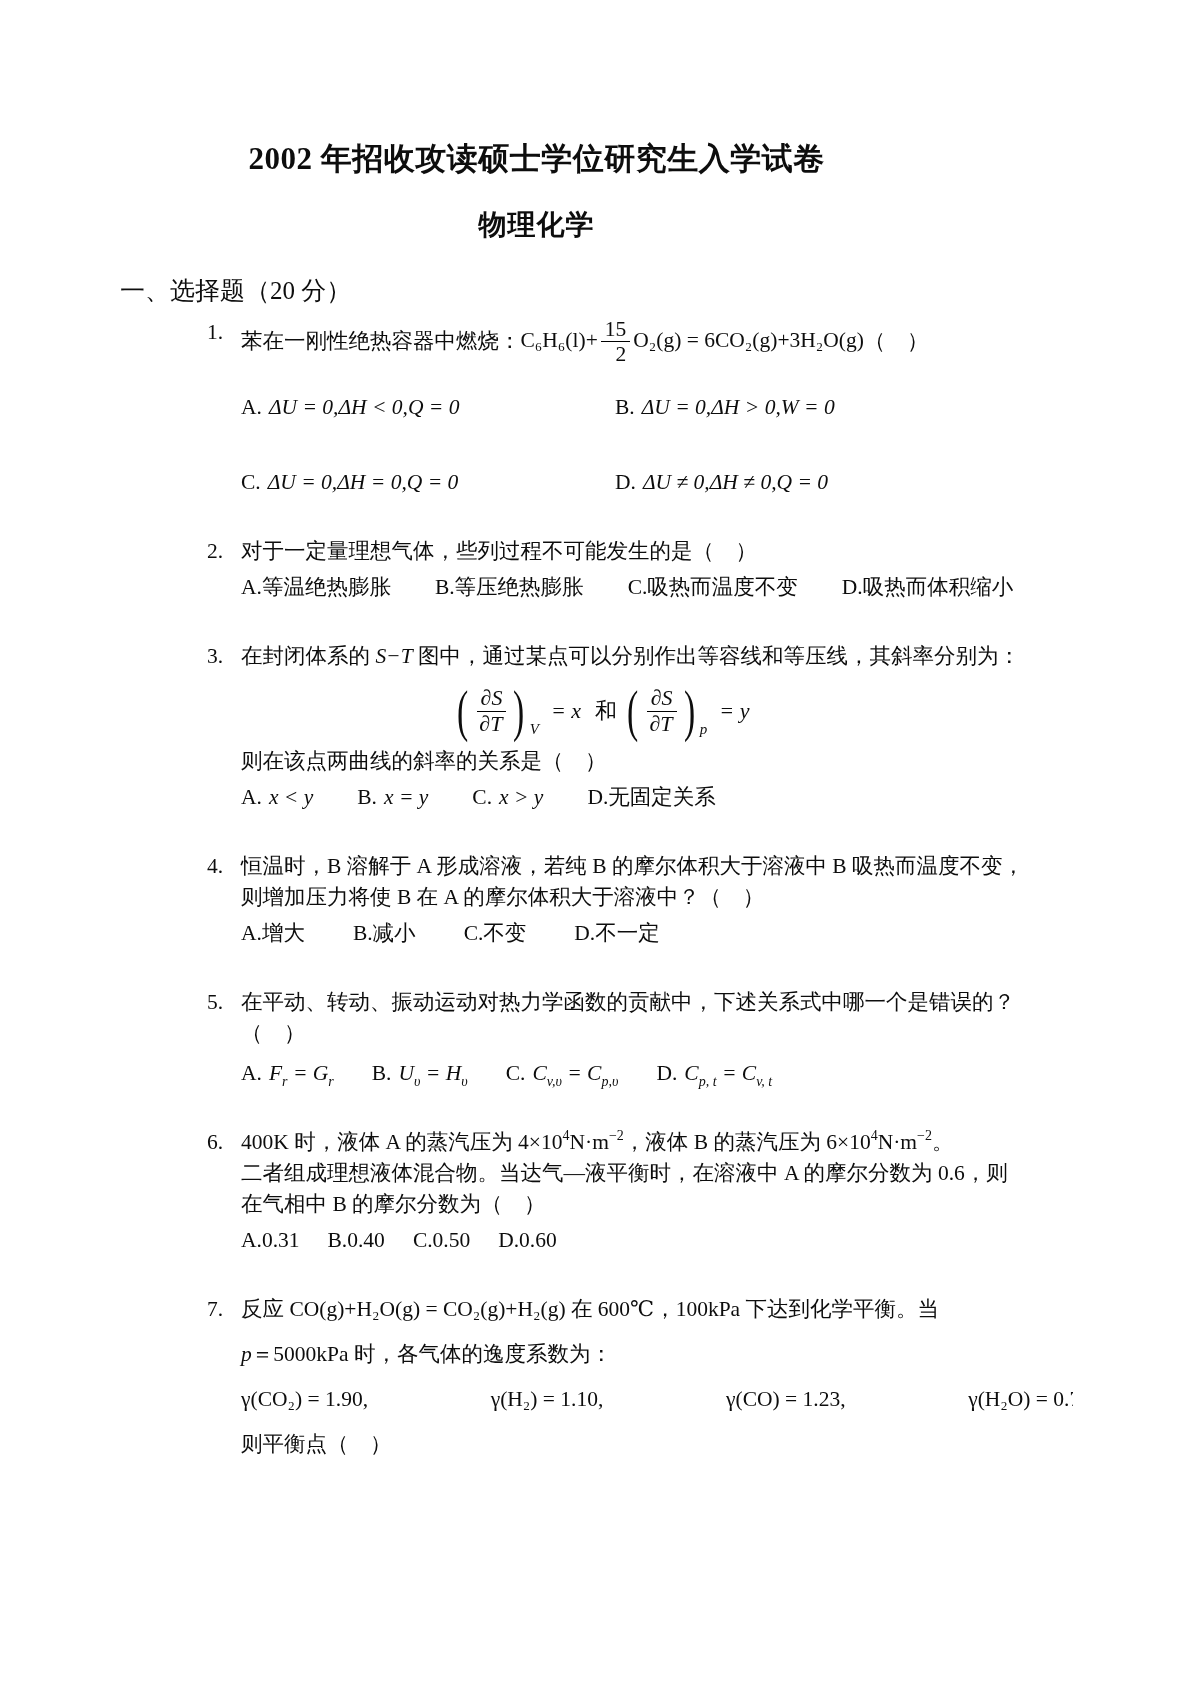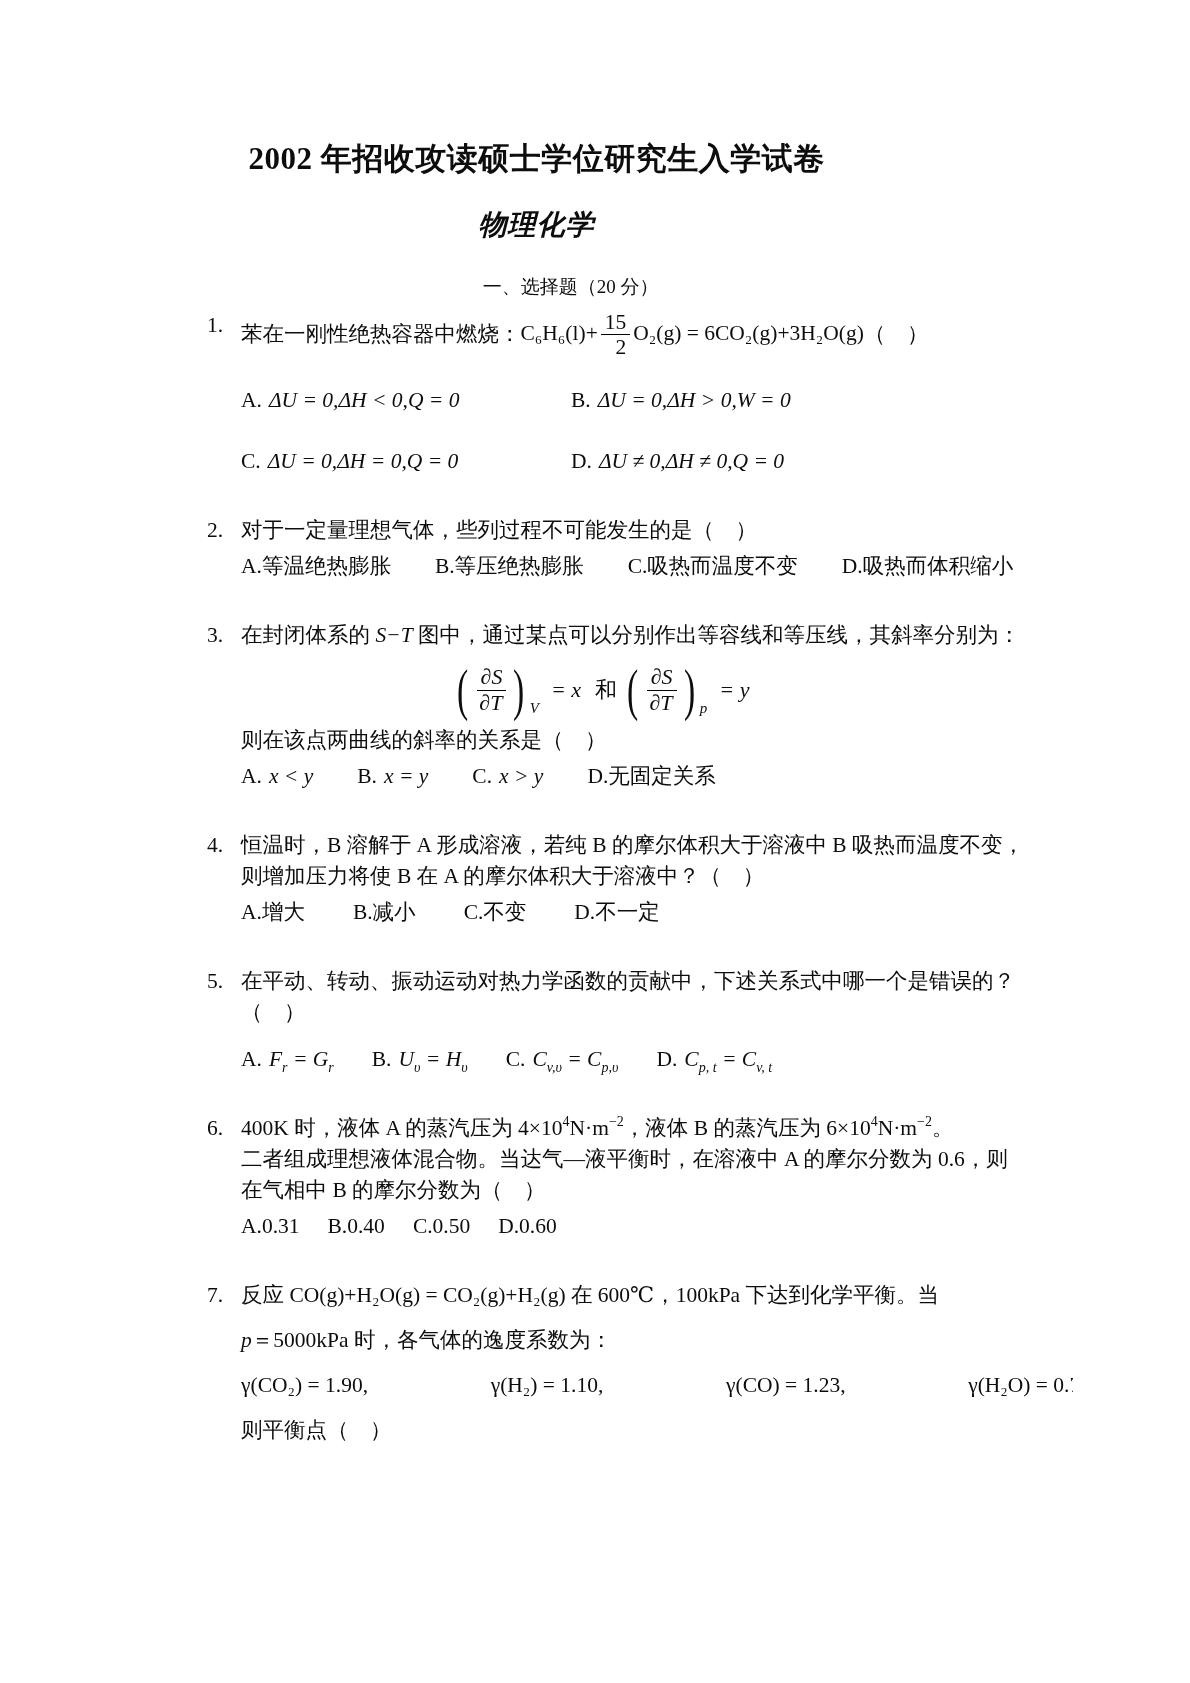--- a/index.html
+++ b/index.html
@@ -3,39 +3,39 @@
 <meta charset="utf-8">
 <style>
   * { box-sizing: border-box; }
   html,body { margin:0; padding:0; background:#ffffff; }
   .page {
     width:1073px; height:1683px; background:#ffffff;
     font-family:"Liberation Serif","DejaVu Serif",serif;
     color:#0d0d0d; overflow:hidden;
   }
   .title { margin:0; padding-top:138px; text-align:center; font-size:31px; font-weight:bold; letter-spacing:0.5px; }
-  .subtitle { margin:0; padding-top:26px; text-align:center; font-size:28px; font-weight:bold; letter-spacing:1px;font-style:italic; }
-  .section { margin:30px 0 0 68px; font-size:19px;text-align:center; }
+  .subtitle { margin:0; padding-top:26px; text-align:center; font-size:28px; font-weight:bold; letter-spacing:1px; }
+  .section { margin:30px 0 0 120px; font-size:25px; }
   .qs { margin:10px 0 0 207px; width:910px; }
   .q { display:flex; margin-bottom:38px; font-size:21.5px; line-height:31px; }
   .qnum { flex:none; width:34px; }
   .qbody { flex:1; }
   .stemline { display:flex; align-items:center; white-space:nowrap; }
   .fml { font-family:"Liberation Serif","DejaVu Serif",serif; }
   .it { font-style:italic; }
   .frac { display:inline-flex; flex-direction:column; align-items:flex-end; vertical-align:middle; line-height:1.12; margin:0 3px; text-align:center; }
   .frac .fn { padding:0 4px; border-bottom:1.5px solid #000; }
   .frac .fd { padding:0 4px; }
   sub.s { font-size:14px; line-height:0; vertical-align:-6px; font-style:italic; }
   .sup { font-size:14px; line-height:0; vertical-align:9px; }
-  .optpair { display:grid; grid-template-columns:330px 1fr; row-gap:30px; margin-top:26px; }
+  .optpair { display:grid; grid-template-columns:330px 1fr; row-gap:30px; margin-top:26px;gap:44px; }
   .optrow { display:flex; margin-top:5px; }
   .olabel { margin-right:7px; }
   .opt { white-space:nowrap; }
-  .mt8 { margin-top:16px;text-align:right; }
+  .mt8 { margin-top:9px;text-align:right; }
   .q3f { margin:14px 0 10px 212px; display:flex; align-items:center; font-size:22px; line-height:1; }
   .bigp { display:inline-block; font-size:58px; font-weight:400; transform:scaleX(.58); line-height:0; vertical-align:middle; }
   .lowsub { font-size:15px; font-style:italic; position:relative; top:18px; margin:0 4px 0 1px; }
   .eqpart { margin-left:8px; }
   .andword { margin:0 6px 0 14px; font-style:normal; }
   .line { margin-top:0; }
   .line + .line { margin-top:0; }
   .q7line { margin-bottom:14px; }
   .gammarow { display:flex; margin-bottom:14px;justify-content:space-between; }
   .gammarow > span { margin-right:26px; }

